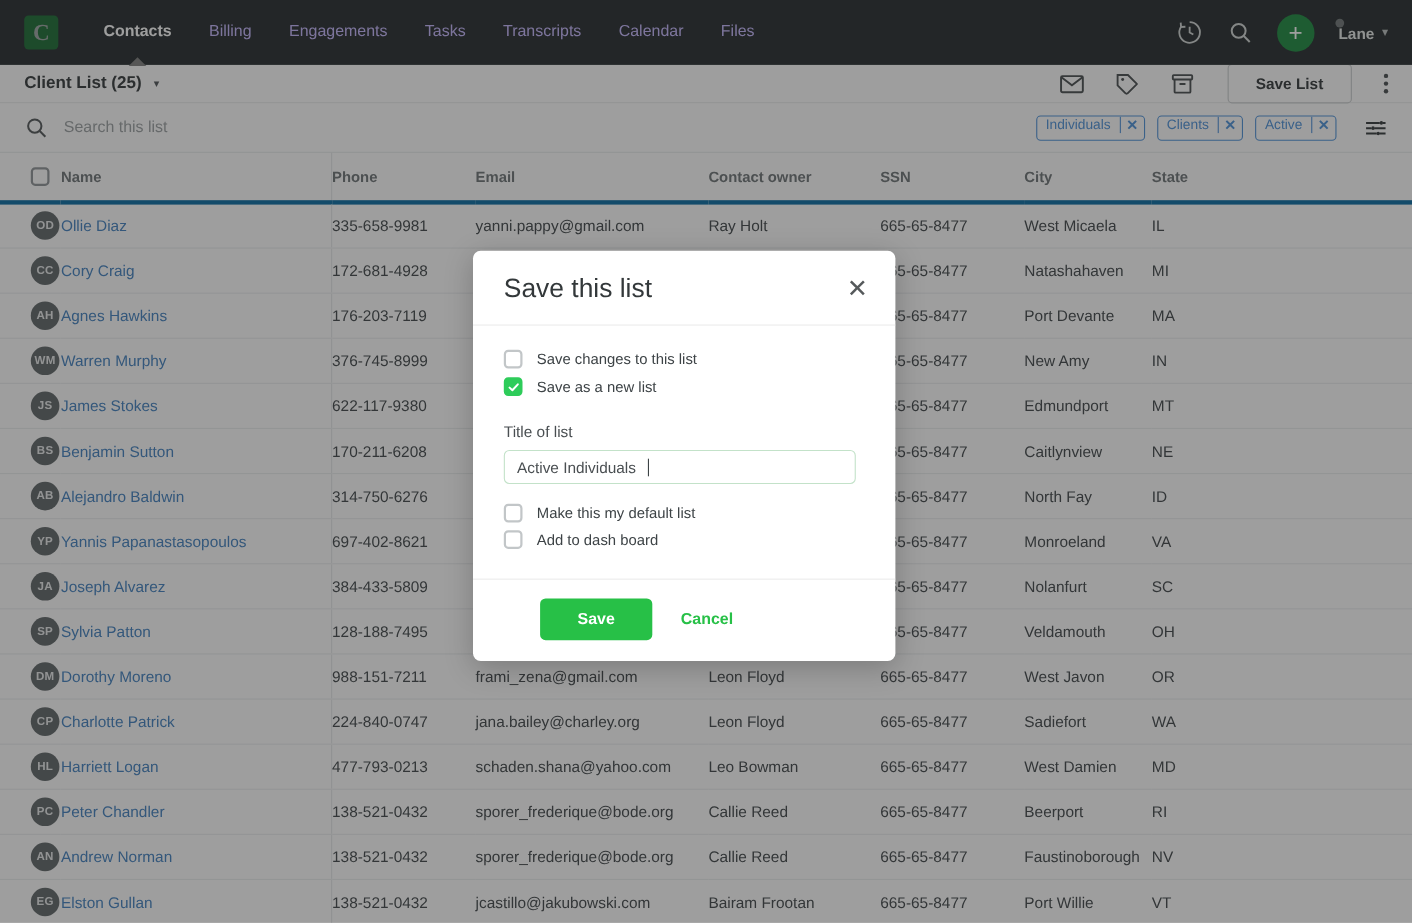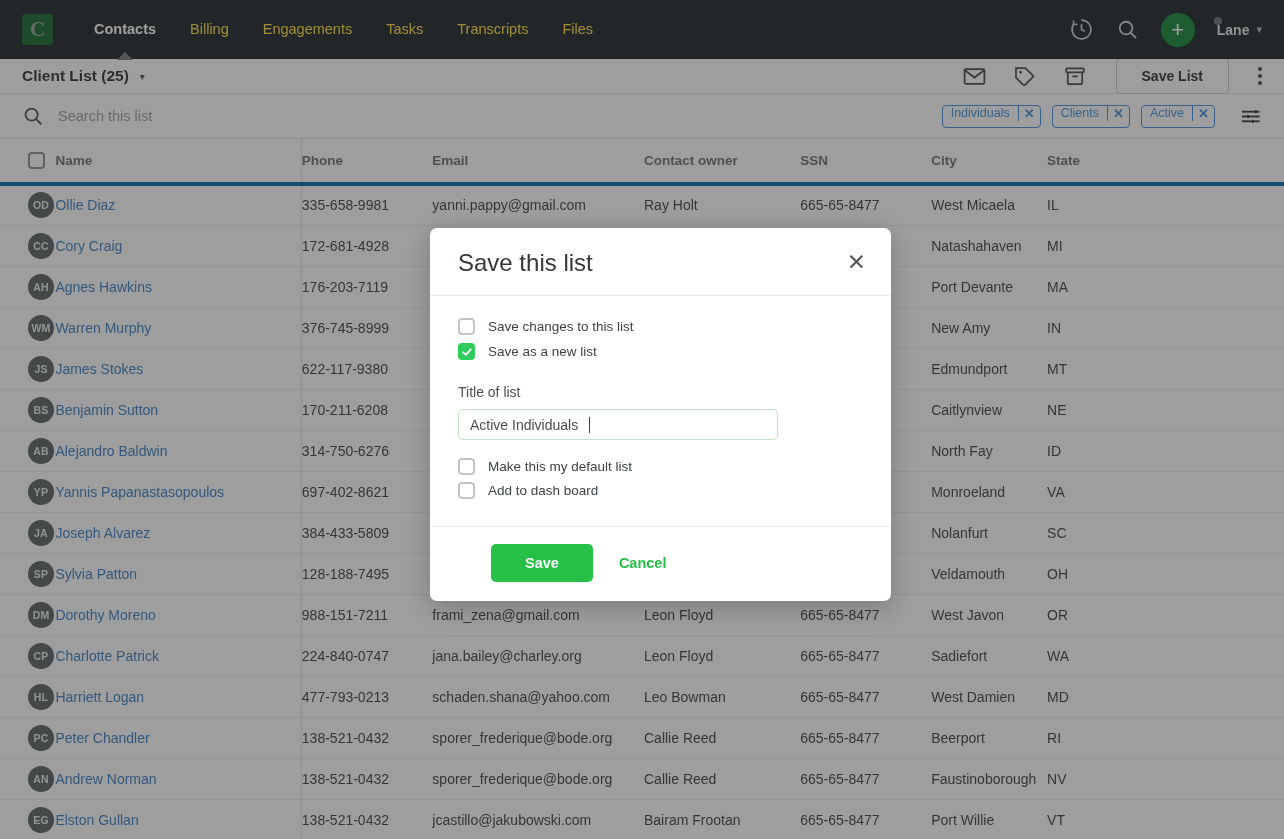--- a/index.html
+++ b/index.html
@@ -30,21 +30,21 @@
   .logo {
     width: 31px; height: 31px; border-radius: 4px;
     background: #14682f;
     display: flex; align-items: center; justify-content: center;
     color: #9aa3a0; font-size: 21px; font-weight: 700;
     font-family: "Liberation Serif", serif;
     margin-right: 24px;
   }
   .navitems { display: flex; align-items: center; gap: 0; }
   .navitem {
-    color: #fde047; font-size: 14.5px;
+    color: #c4b5fd; font-size: 14.5px;
     padding: 0 17px; line-height: 59px;
     position: relative; cursor: pointer; white-space: nowrap;
   }
   .navitem.active { color: #ffffff; font-weight: 700; }
   .navitem.active::after {
     content:''; position: absolute; left: 50%; bottom: -1px;
     transform: translateX(-50%);
     border-left: 8px solid transparent;
     border-right: 8px solid transparent;
     border-bottom: 8px solid #7c7c7c;
@@ -151,21 +151,21 @@
     letter-spacing: .2px;
     text-align: center;
   }
   .name-link { color: #3f7fbf; font-size: 14px; cursor: pointer; }
   .pad-l { padding-left: 17px; }
 
   
   .modal-wrap {
     position: absolute; z-index: 100;
     left: 430px; top: 228px;
-    width: 461px;
+    width: 384px;
     background: #ffffff;
     border-radius: 7px;
     box-shadow: 0 6px 26px rgba(0,0,0,0.22);
     overflow: hidden;
   }
   .modal-head {
     display: flex; align-items: flex-start;
     padding: 21px 25px 18px 28px;
     border-bottom: 1px solid #ececec;
   }
@@ -230,20 +230,21 @@
 
     <div class="topnav">
       <div class="logo">C</div>
 
       <div class="navitems">
         <div class="navitem active">Contacts</div>
         <div class="navitem">Billing</div>
         <div class="navitem">Engagements</div>
         <div class="navitem">Tasks</div>
         <div class="navitem">Transcripts</div>
+        <div class="navitem">Calendar</div>
         <div class="navitem">Files</div>
       </div>
 
       <div class="nav-right">
         <div class="nav-icon">
           <svg width="25" height="25" viewBox="0 0 24 24" fill="none" stroke="#cfd4d3" stroke-width="1.6">
             <path d="M12 3a9 9 0 1 1-7.5 4"></path>
               <polyline points="4.2 3.4 4.5 7.2 8.3 7"></polyline>
             <polyline points="12 7 12 12 15.2 13.8"></polyline>
           </svg>

